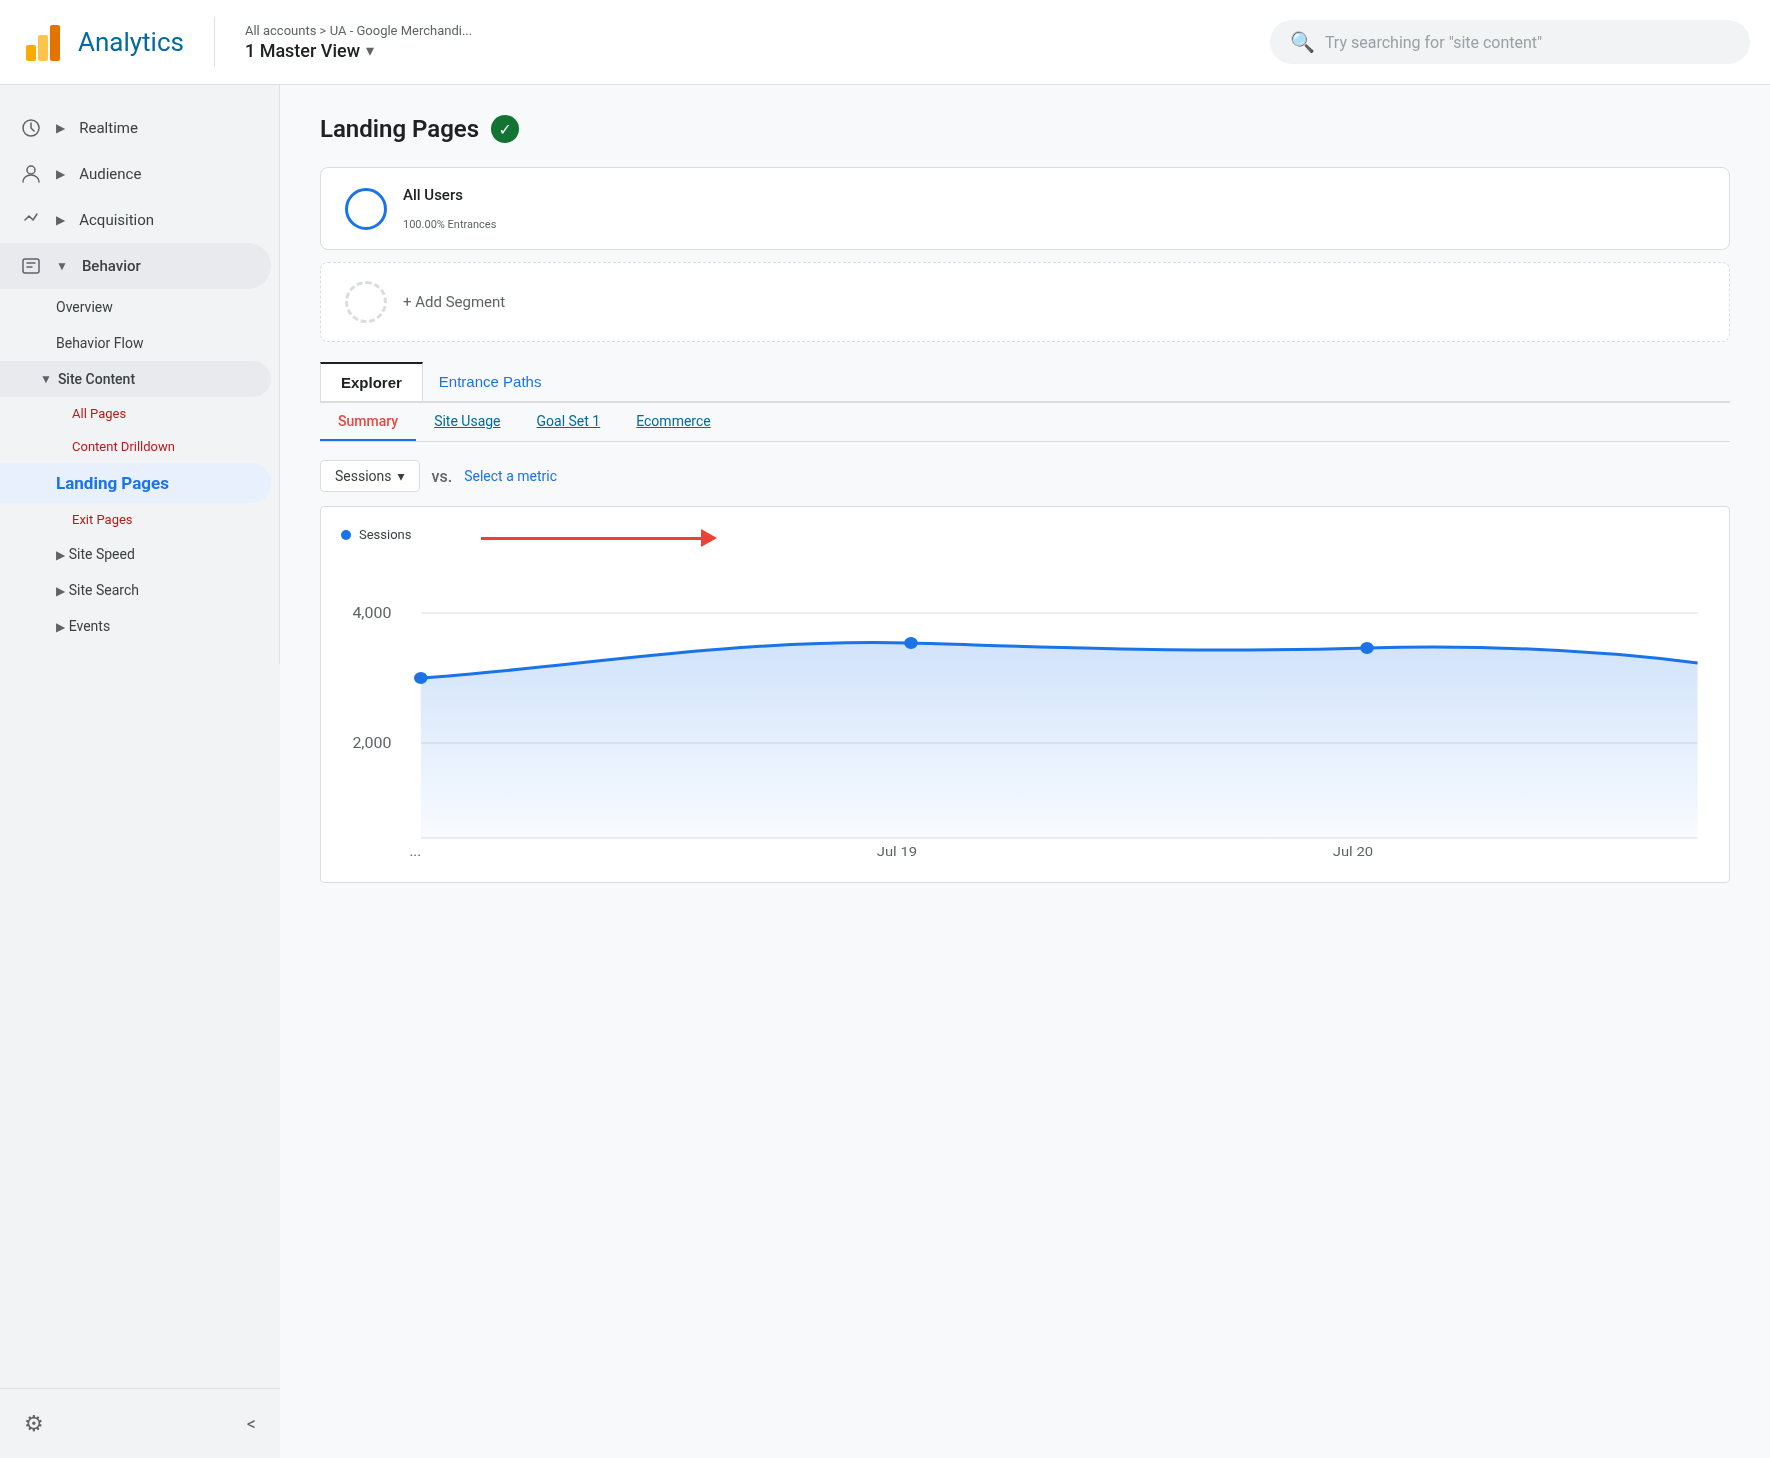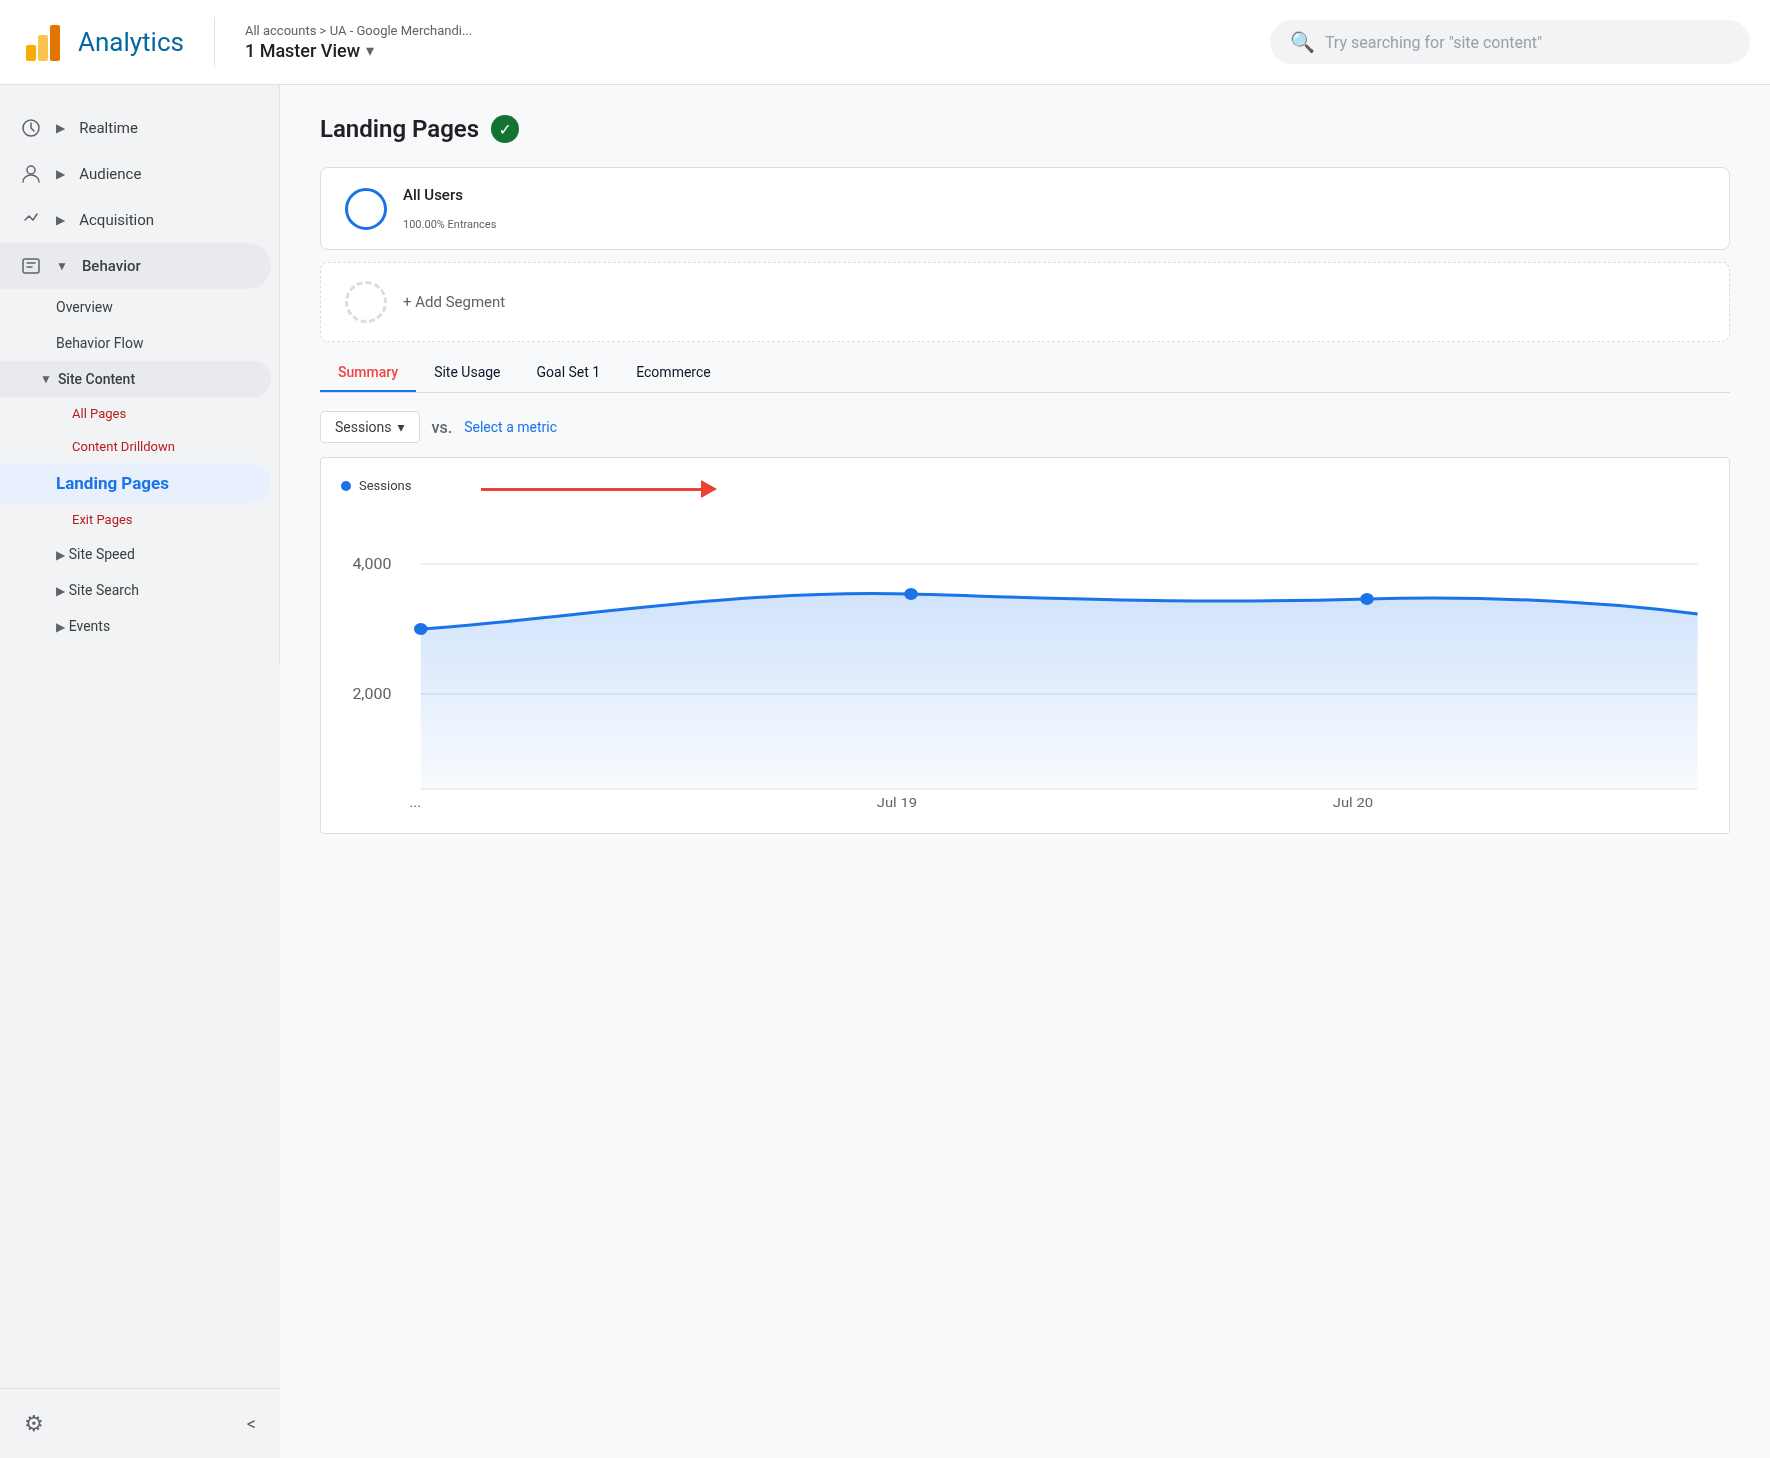--- a/index.html
+++ b/index.html
@@ -292,21 +292,22 @@
       cursor: pointer;
       color: #5f6368;
       border-bottom: 2px solid transparent;
     }
     .sub-tab.active {
       color: #ef4444;
       font-weight: 500;
       border-bottom: 2px solid #1a73e8;
     }
     .sub-tab.link-style {
-      color: #0f172a;
+      color: #0369a1;
+      text-decoration: underline;
     }
 
     
     .metric-controls {
       display: flex;
       align-items: center;
       gap: 12px;
       margin-top: 18px;
       margin-bottom: 14px;
     }
@@ -506,20 +507,24 @@
         <span class="segment-name">All Users</span>
         <span class="segment-sub">100.00% Entrances</span>
       </div>
     </div>
 
     <div class="segment-card" style="border-style:dashed;">
       <div class="segment-circle empty"></div>
       <span class="add-segment-text">+ Add Segment</span>
     </div>
 
+    <div class="tab-bar-outer">
+      <button class="tab-btn active-tab">Explorer</button>
+      <button class="tab-btn link-tab">Entrance Paths</button>
+    </div>
 
     <div class="sub-tab-bar">
       <div class="sub-tab active">Summary</div>
       <div class="sub-tab link-style">Site Usage</div>
       <div class="sub-tab link-style">Goal Set 1</div>
       <div class="sub-tab link-style">Ecommerce</div>
     </div>
 
     <div class="metric-controls">
       <div class="metric-dropdown">

